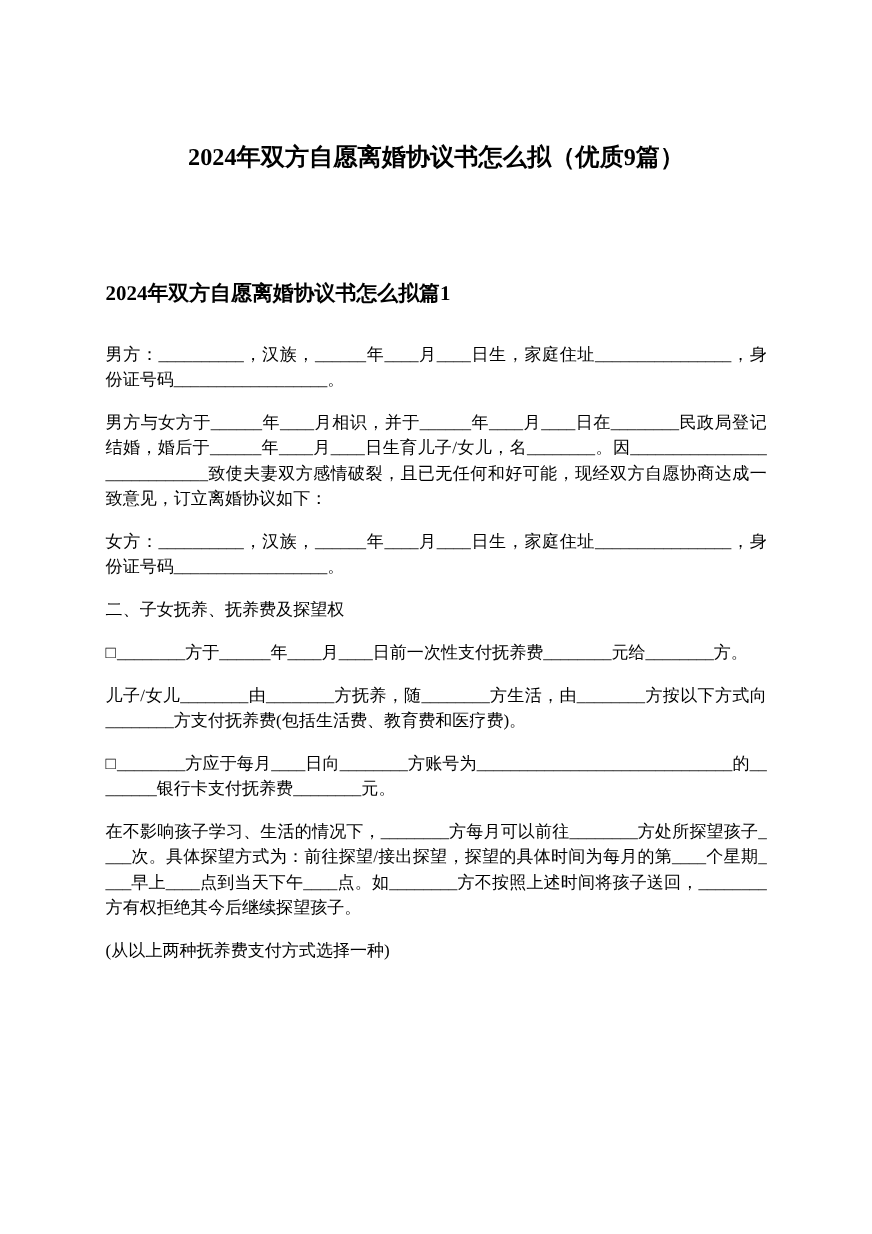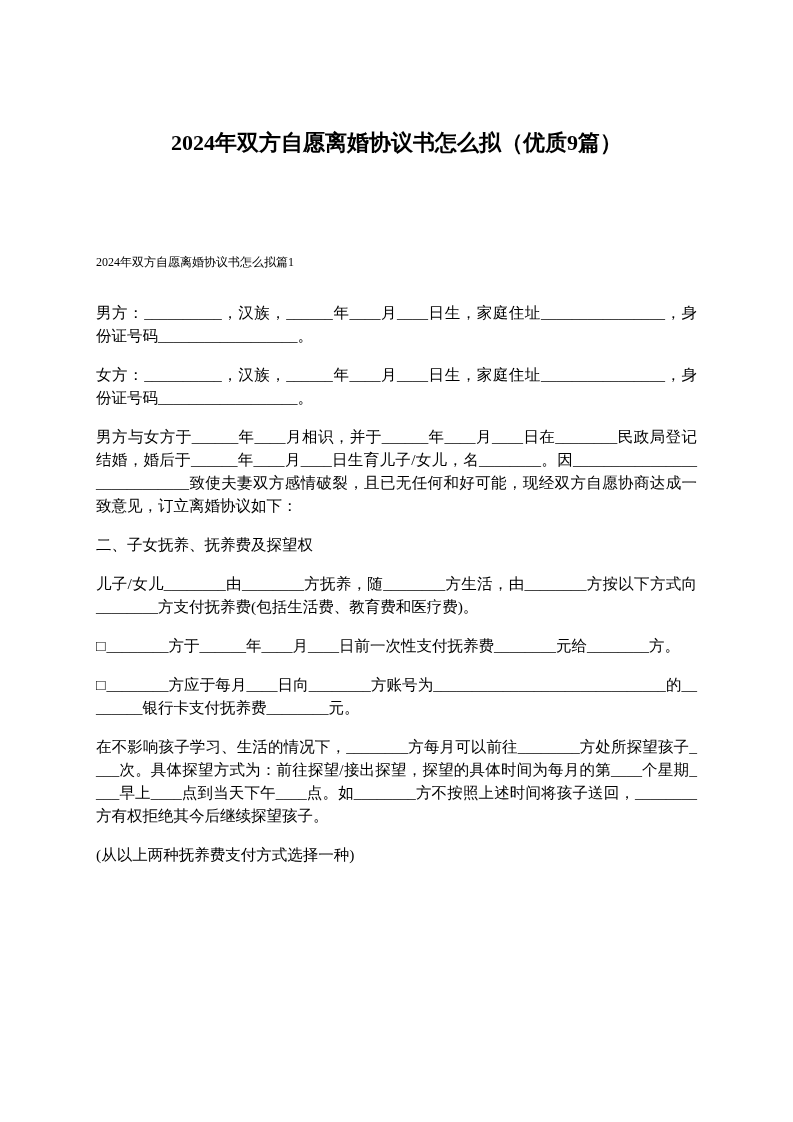--- a/index.html
+++ b/index.html
@@ -18,22 +18,22 @@
       color: #000000;
     }
     .doc-title {
       font-size: 22px;
       font-weight: bold;
       text-align: center;
       line-height: 1.4;
       margin: 0 0 95px 0;
     }
     .section-heading {
-      font-size: 12px;
-      font-weight: normal;
+      font-size: 19px;
+      font-weight: bold;
       line-height: 1.45;
       margin: 0 0 30px 0;
     }
     .para {
       font-size: 15.5px;
       line-height: 23px;
       text-align: justify;
       margin: 16px 0 16px 0;
       word-break: break-all;
     }
@@ -46,30 +46,30 @@
 <body>
 
 <div class="page">
 
   <h1 class="doc-title">2024年双方自愿离婚协议书怎么拟（优质9篇）</h1>
 
   <h2 class="section-heading">2024年双方自愿离婚协议书怎么拟篇1</h2>
 
   <p class="para">男方：__________，汉族，______年____月____日生，家庭住址________________，身份证号码__________________。</p>
 
+  <p class="para">男方与女方于______年____月相识，并于______年____月____日在________民政局登记结婚，婚后于______年____月____日生育儿子/女儿，名________。因____________________________致使夫妻双方感情破裂，且已无任何和好可能，现经双方自愿协商达成一致意见，订立离婚协议如下：</p>
+
   <p class="para">女方：__________，汉族，______年____月____日生，家庭住址________________，身份证号码__________________。</p>
-
-  <p class="para">男方与女方于______年____月相识，并于______年____月____日在________民政局登记结婚，婚后于______年____月____日生育儿子/女儿，名________。因____________________________致使夫妻双方感情破裂，且已无任何和好可能，现经双方自愿协商达成一致意见，订立离婚协议如下：</p>
 
 
   <p class="para">二、子女抚养、抚养费及探望权</p>
 
+  <p class="para"><span class="checkbox-glyph">□</span><span>________方于______年____月____日前一次性支付抚养费________元给________方。</span></p>
+
   <p class="para">儿子/女儿________由________方抚养，随________方生活，由________方按以下方式向________方支付抚养费(包括生活费、教育费和医疗费)。</p>
-
-  <p class="para"><span class="checkbox-glyph">□</span><span>________方于______年____月____日前一次性支付抚养费________元给________方。</span></p>
 
   <p class="para"><span class="checkbox-glyph">□</span><span>________方应于每月____日向________方账号为______________________________的________银行卡支付抚养费________元。</span></p>
 
   <p class="para">在不影响孩子学习、生活的情况下，________方每月可以前往________方处所探望孩子____次。具体探望方式为：前往探望/接出探望，探望的具体时间为每月的第____个星期____早上____点到当天下午____点。如________方不按照上述时间将孩子送回，________方有权拒绝其今后继续探望孩子。</p>
 
   <p class="para">(从以上两种抚养费支付方式选择一种)</p>
 
 
 
 </div>

